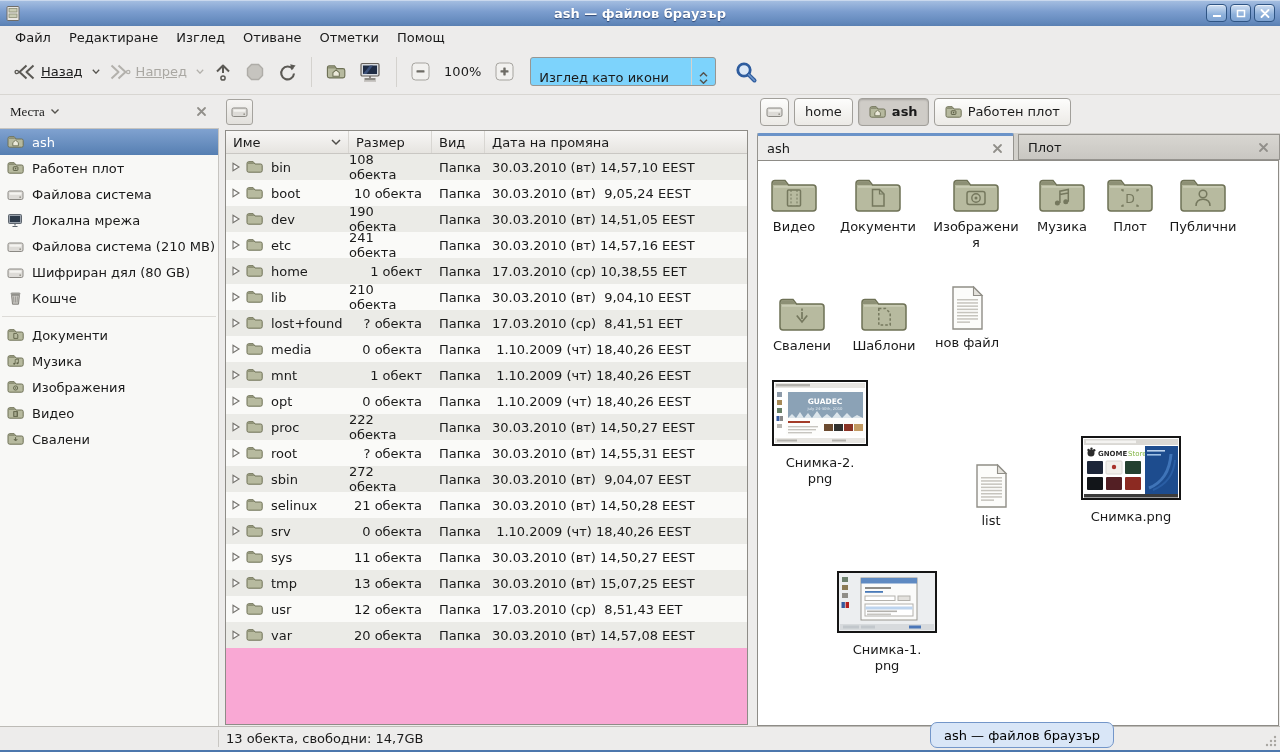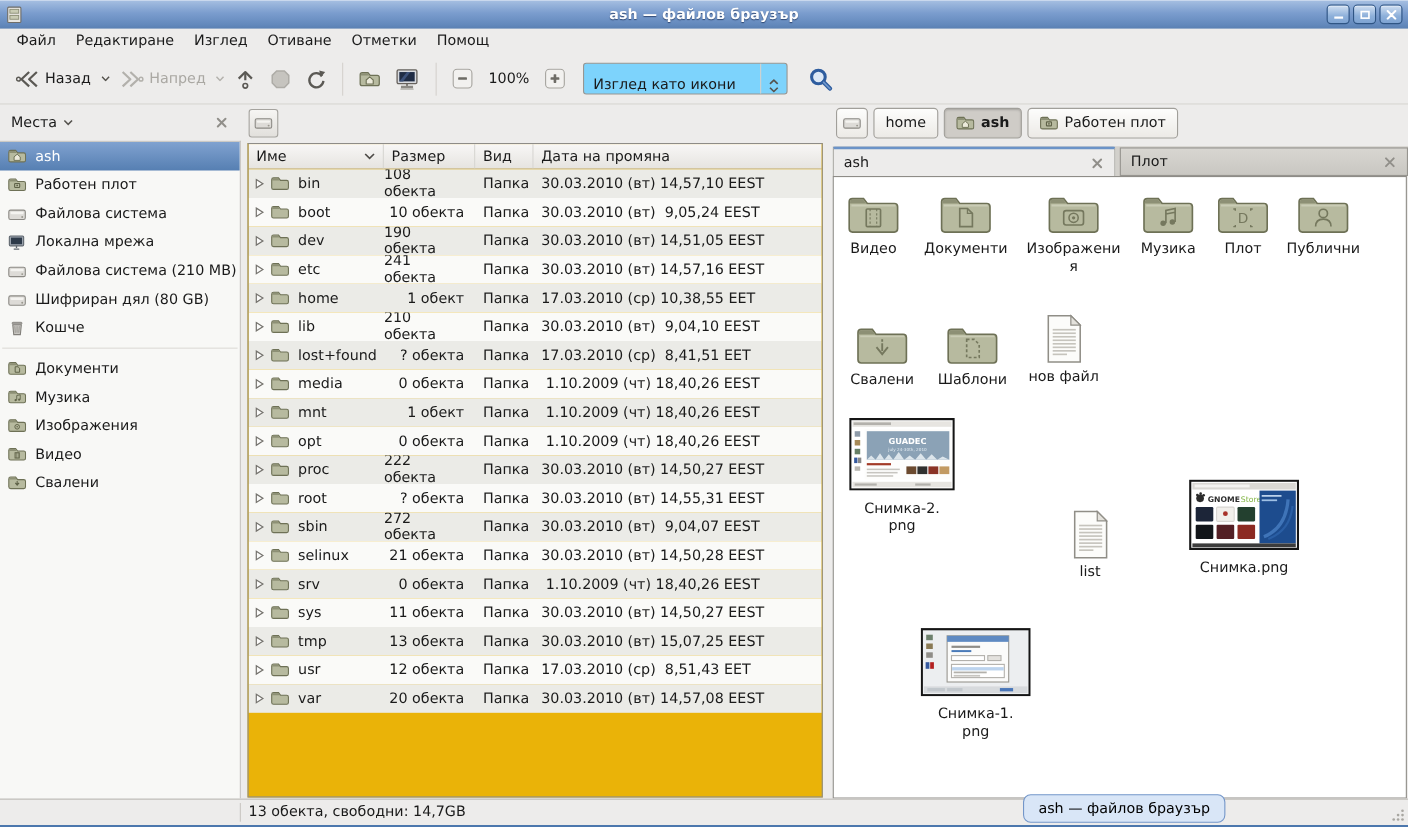--- a/index.html
+++ b/index.html
@@ -20,50 +20,50 @@
     background:linear-gradient(#d2e0f2,#8db0da 60%,#7ea3d2);display:flex;align-items:center;
     justify-content:center;box-shadow:inset 0 1px 0 rgba(255,255,255,.55);}
 
   
   .menubar{position:absolute;top:26px;left:0;right:0;height:23px;display:flex;align-items:center;padding-left:6px;}
   .menu-item{padding:2px 9px;}
 
   
   .toolbar{position:absolute;top:49px;left:0;right:0;height:46px;border-bottom:1px solid #d8d6d2;
     display:flex;align-items:center;padding:0 8px;}
-  .tb-btn{display:flex;align-items:center;gap:5px;padding:6px 6px;border-radius:3px;}
+  .tb-btn{display:flex;align-items:center;gap:5px;padding:6px 6px;border-radius:3px;text-decoration:underline;}
   .dd-part{display:flex;padding:6px 3px;}
   .disabled{color:#aaa8a3;align-items:center;}
   .disabled .tb-label{color:#aaa8a3;}
   .tb-sep{width:1px;height:30px;background:#d4d2ce;margin:0 8px;}
   .zoom-label{padding:0 8px;}
   .combo{display:flex;align-items:flex-end;height:29px;background:#7dd3fc;border:1px solid #989692;
     border-radius:3px;margin-left:10px;width:186px;}
   .combo-text{flex:1;padding-left:8px;}
   .combo-div{width:1px;align-self:stretch;background:#d4d2ce;}
   .combo-arrows{padding:0 6px;display:flex;}
   .search-btn{margin-left:16px;padding:2px;}
 
   
   .sidebar{position:absolute;left:0;top:95px;width:219px;bottom:26px;}
-  .sidebar-header{height:33px;display:flex;align-items:center;padding:0 10px 0 10px;gap:5px;}
+  .sidebar-header{height:33px;display:flex;align-items:center;padding:0 10px 0 10px;gap:5px;font-family:Liberation Serif, serif;}
   .sidebar-close{margin-left:auto;display:flex;padding:2px;}
   .places{position:absolute;top:33px;left:0;right:0;bottom:0;background:#f8f8f6;
     border-top:1px solid #c6c4c0;border-right:1px solid #c6c4c0;overflow:hidden;}
   .place-row{height:26px;display:flex;align-items:center;gap:8px;padding-left:7px;}
   .place-row.selected{background:linear-gradient(#80a2d0,#567fb2);color:#fff;}
   .place-icon{width:17px;display:flex;flex:none;}
   .places-sep{height:1px;background:#dddbd7;margin:5px 2px;}
 
   .middle{position:absolute;left:219px;top:95px;width:538px;bottom:26px;}
   .mid-top{height:33px;display:flex;align-items:center;padding-left:7px;}
   .small-btn{width:27px;height:26px;border:1px solid #a5a39e;border-radius:3px;
     background:linear-gradient(#f6f5f3,#e2e0dc);display:flex;align-items:center;justify-content:center;}
   .tablewrap{position:absolute;top:35px;left:6px;right:9px;bottom:1px;border:1px solid #8e8c87;
-    background:#eab308;display:flex;flex-direction:column;overflow:hidden;}
+    background:#f9a8d4;display:flex;flex-direction:column;overflow:hidden;}
   .thead{display:flex;height:23px;background:linear-gradient(#f8f7f6,#e6e4e0);
     border-bottom:1px solid #c9c7c3;flex:none;}
   .hcell{display:flex;align-items:center;padding-left:7px;border-right:1px solid #d8d6d2;}
   .hcell .sort{margin-left:auto;margin-right:6px;display:flex;}
   .c-name{width:123px;flex:none;}
   .c-size{width:83px;flex:none;}
   .c-type{width:53px;flex:none;}
   .c-date{flex:1;border-right:none;text-align:center;}
   .trow{display:flex;height:26px;align-items:center;flex:none;}
   .trow.odd{background:#ebebe7;}

